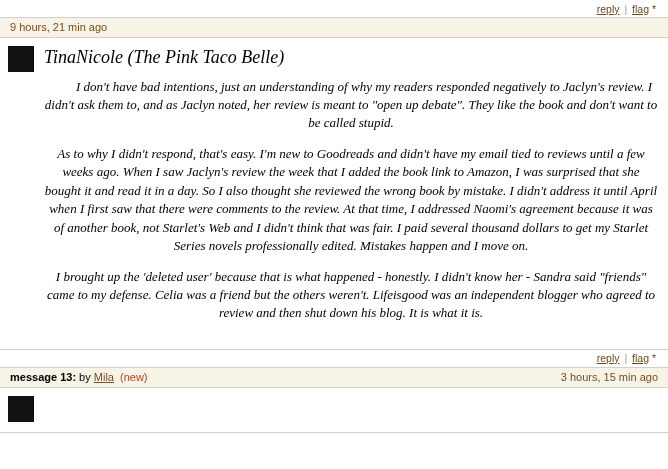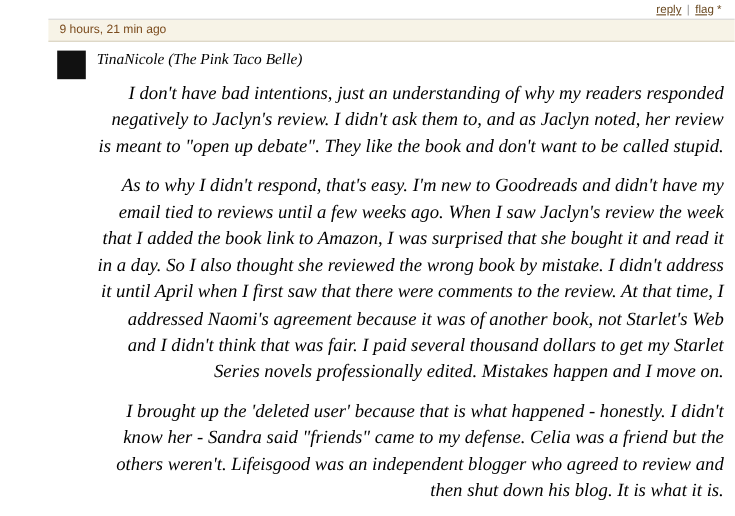--- a/index.html
+++ b/index.html
@@ -14,21 +14,20 @@
     font-size: 13px;
     color: #000000;
     overflow: hidden;
   }
   .page {
     position: relative;
     width: 668px;
     height: 469px;
     background: #ffffff;
     box-sizing: border-box;
-    padding-left: 44px;
   }
 
   
   .top-actions {
     text-align: right;
     font-family: "Liberation Sans", sans-serif;
     font-size: 10.5px;
     padding: 3px 12px 2px 0;
     color: #7a4a2a;
   }
@@ -101,30 +100,30 @@
     background: #111111;
     flex: 0 0 26px;
     margin-right: 10px;
   }
   .msg-content {
     flex: 1 1 auto;
     min-width: 0;
   }
   .signature {
     font-style: italic;
-    font-size: 14px;
+    font-size: 18px;
     margin: 0 0 9px 0;
     line-height: 1.25;
   }
   p.para {
     font-style: italic;
-    font-size: 17px;
+    font-size: 13px;
     line-height: 1.42;
     margin: 0 0 12px 0;
-    text-align: right;
+    text-align: center;
   }
   p.para:last-child {
     margin-bottom: 16px;
   }
   p.indent {
     text-indent: 26px;
   }
 
   .msg-actions {
     text-align: right;

